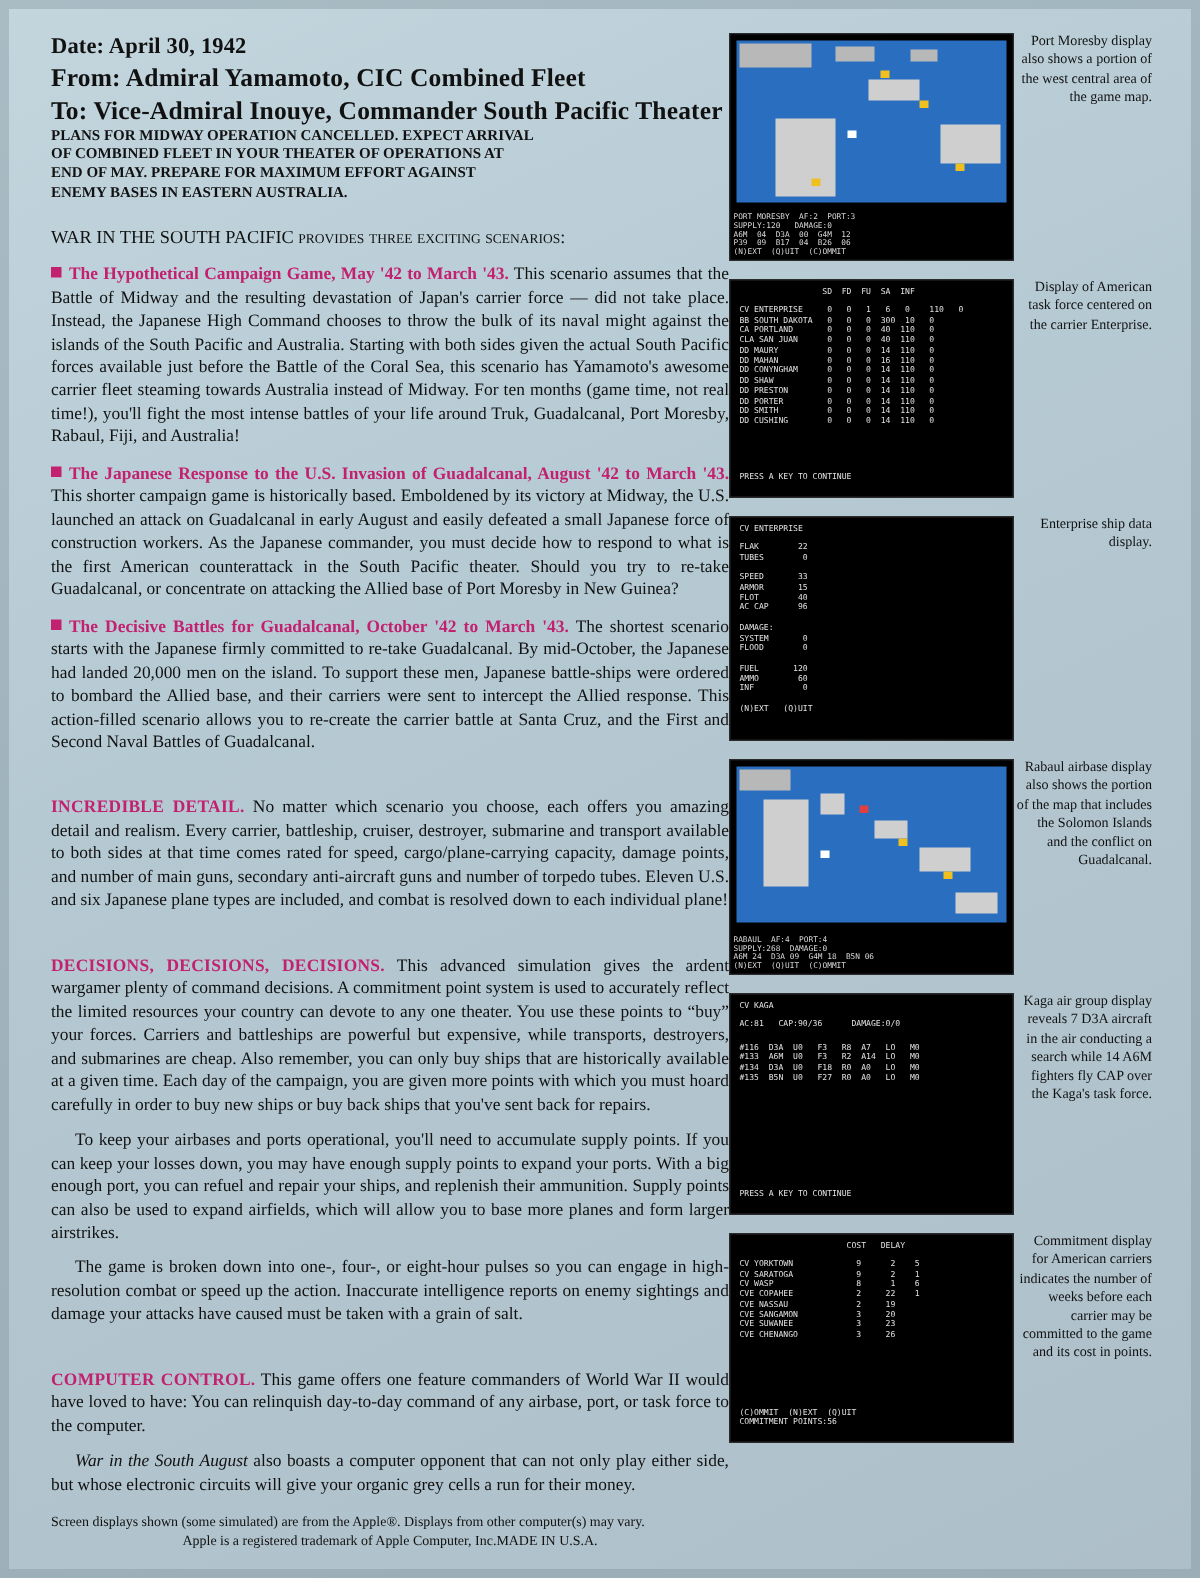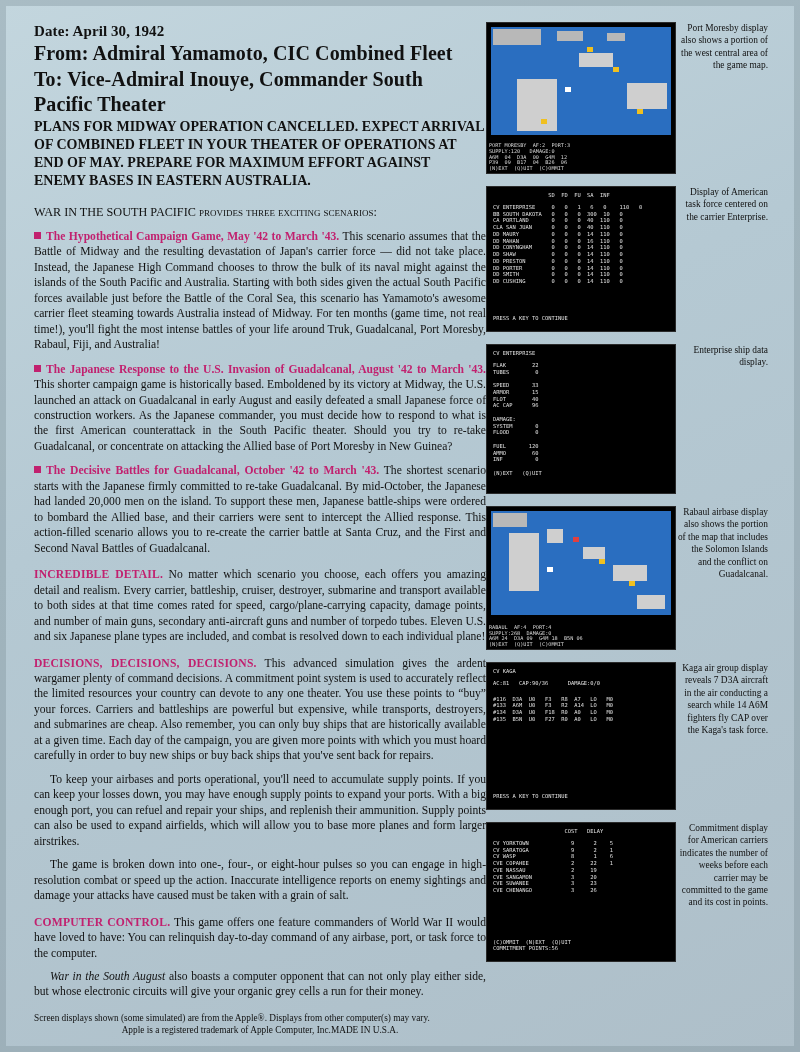--- a/index.html
+++ b/index.html
@@ -24,38 +24,38 @@
     border:6px solid rgba(120,140,150,0.35);
     pointer-events:none;
   }
   .layout{position:relative;display:flex;height:100%;}
   .left{width:452px;}
   .mid{width:190px;}
   .right{width:92px;text-align:right;}
 
   
   .memo{font-family:"Liberation Serif", serif;}
-  .memo .line{font-size:20px;font-weight:bold;letter-spacing:.1px;line-height:1.28;}
-  .memo .caps{font-size:14px;font-weight:bold;line-height:1.28;}
+  .memo .line{font-size:17px;font-weight:bold;letter-spacing:.1px;line-height:1.28;}
+  .memo .caps{font-size:10px;font-weight:bold;line-height:1.28;}
   .memo .l1{font-size:15px;}
   .intro{
     margin-top:14px;font-size:12.2px;line-height:1.33;
     font-variant:small-caps;
   }
 
   .scen{margin-top:9px;font-size:11.6px;line-height:1.335;text-align:justify;}
   .scen p{margin:0 0 9px 0;}
   .sqr{
     display:inline-block;width:7px;height:7px;background:#c1216f;
     margin-right:5px;vertical-align:1px;
   }
   .mag{color:#c1216f;font-weight:bold;}
   .ital{font-style:italic;}
 
-  .sect{margin-top:11px;font-size:11.6px;line-height:1.335;text-align:justify;}
+  .sect{margin-top:28px;font-size:11.6px;line-height:1.335;text-align:justify;}
   .sect p{margin:0 0 8px 0;}
   .lead{color:#c1216f;font-weight:bold;font-variant:small-caps;letter-spacing:.2px;}
   .indent{text-indent:16px;}
 
   .fineprint{margin-top:12px;font-size:9.3px;line-height:1.35;}
   .fineprint .row{display:flex;justify-content:center;}
 
   
   .shot{
     background:#000;border:1px solid #2a2a2a;

